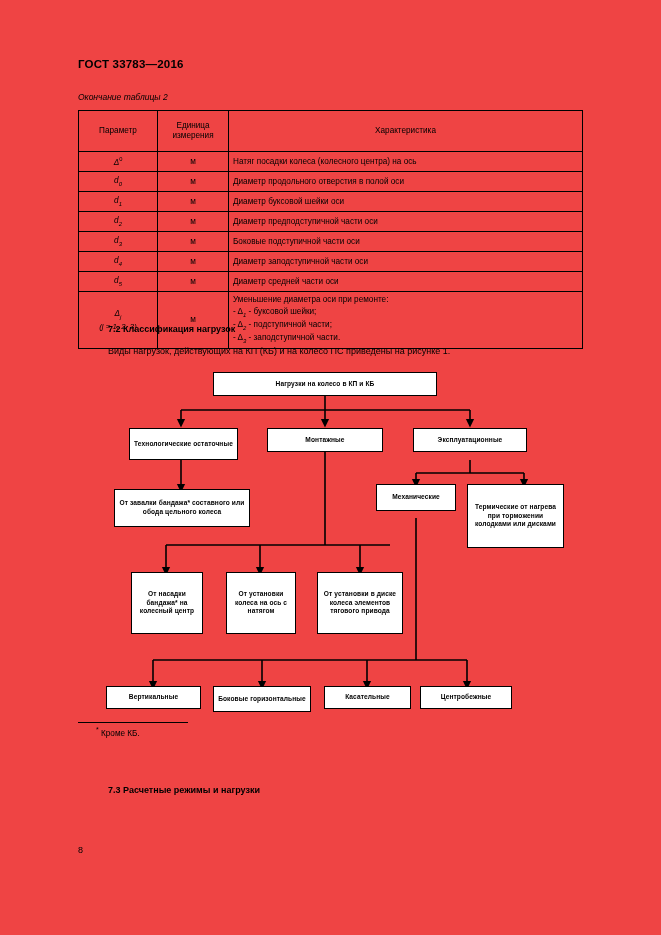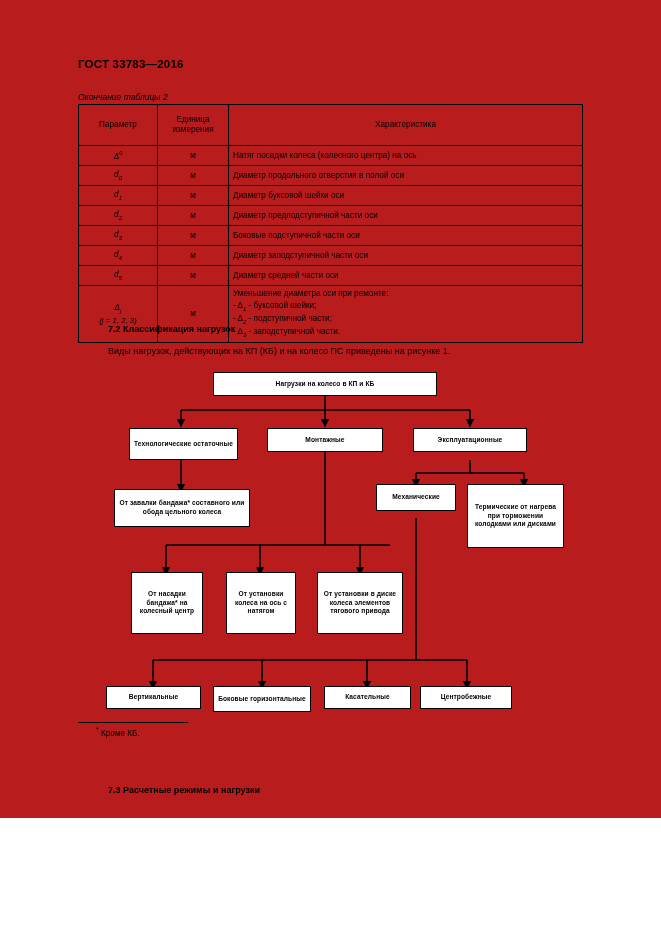--- a/index.html
+++ b/index.html
@@ -7,22 +7,22 @@
     padding: 0;
     background: #ffffff;
   }
   body {
     font-family: "Liberation Sans", sans-serif;
     color: #000;
   }
   #page {
     position: relative;
     width: 661px;
-    height: 818px;
-    background: #b91c1c;
+    height: 935px;
+    background: #ef4444;
     overflow: hidden;
   }
 
   
   .doc-header {
     position: absolute;
     left: 78px;
     top: 58px;
     font-size: 11.5px;
     font-weight: bold;
@@ -33,21 +33,21 @@
     left: 78px;
     top: 92px;
     font-size: 8.5px;
     font-style: italic;
   }
 
   
   .param-table {
     position: absolute;
     left: 78px;
-    top: 104px;
+    top: 110px;
     width: 505px;
     border-collapse: collapse;
     font-size: 8.2px;
   }
   .param-table td, .param-table th {
     border: 0.8px solid #000;
     padding: 2px 4px;
     vertical-align: middle;
   }
   .param-table thead th {

